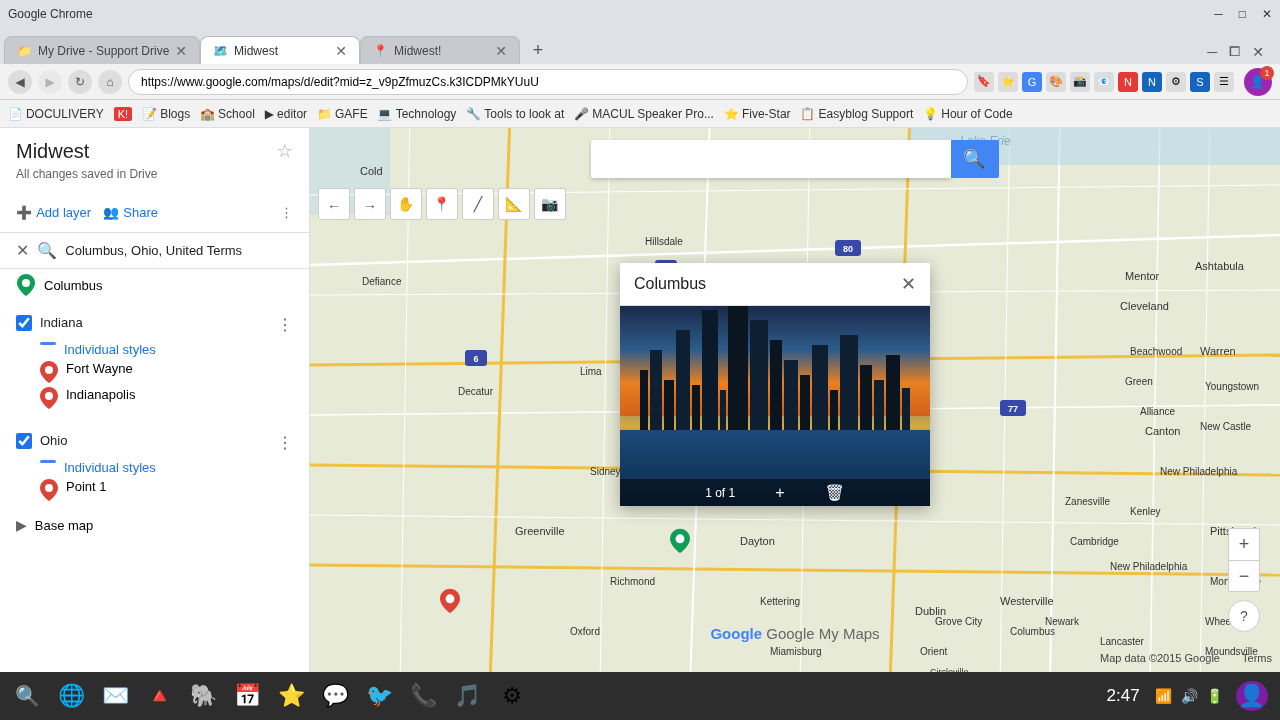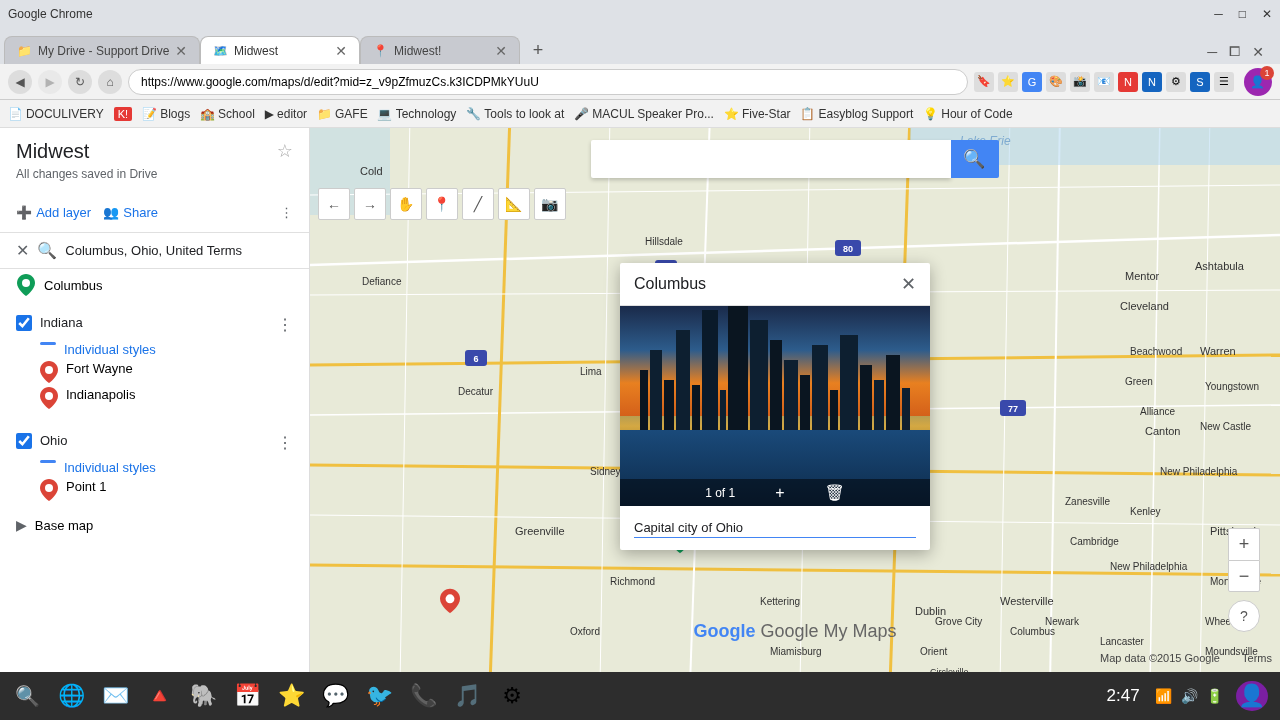--- a/index.html
+++ b/index.html
@@ -140,21 +140,21 @@
 
     
     .map-attribution {
       position: absolute; bottom: 8px; right: 60px; font-size: 11px; color: #444; z-index: 5;
     }
     .map-terms { position: absolute; bottom: 8px; right: 8px; font-size: 11px; color: #444; z-index: 5; cursor: pointer; }
 
     
     .google-mymaps-logo {
       position: absolute; bottom: 30px; left: 50%; transform: translateX(-50%);
-      font-size: 18px; color: #666; z-index: 5;
+      font-size: 15px; color: #666; z-index: 5;
     }
 
     
     .popup-overlay {
       position: absolute; top: 0; left: 0; width: 100%; height: 100%; z-index: 20;
       pointer-events: none;
     }
     .columbus-dialog {
       position: absolute; top: 135px; left: 310px;
       width: 310px; background: #fff; border-radius: 2px;
@@ -604,23 +604,20 @@
                 <div style="width:8px; height:42px; background:#0d1f30;"></div>
               </div>
             </div>
             <div class="image-controls">
               <span class="image-counter">1 of 1</span>
               <span class="image-btn">+</span>
               <span class="image-btn">🗑</span>
             </div>
           </div>
 
-          <div class="dialog-description">
-            <input class="dialog-desc-input" type="text" value="Capital city of Ohio" style="">
-          </div>
 
         </div>
       </div>
 
     </div>
   </div>
 
   <div class="taskbar">
     <div class="taskbar-icon">
       <span style="font-size:20px; color:#aaa;">🔍</span>

